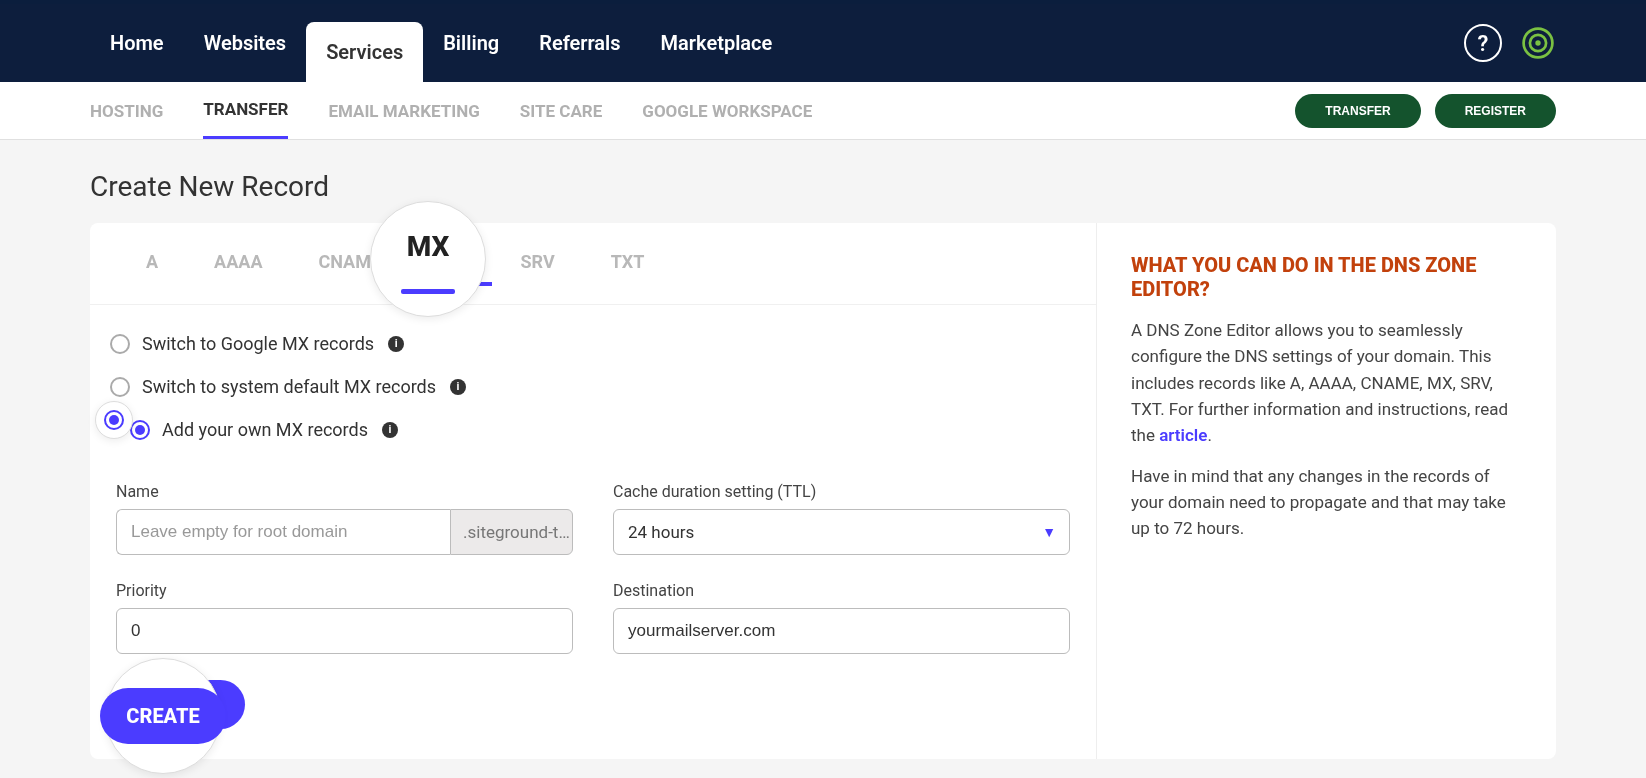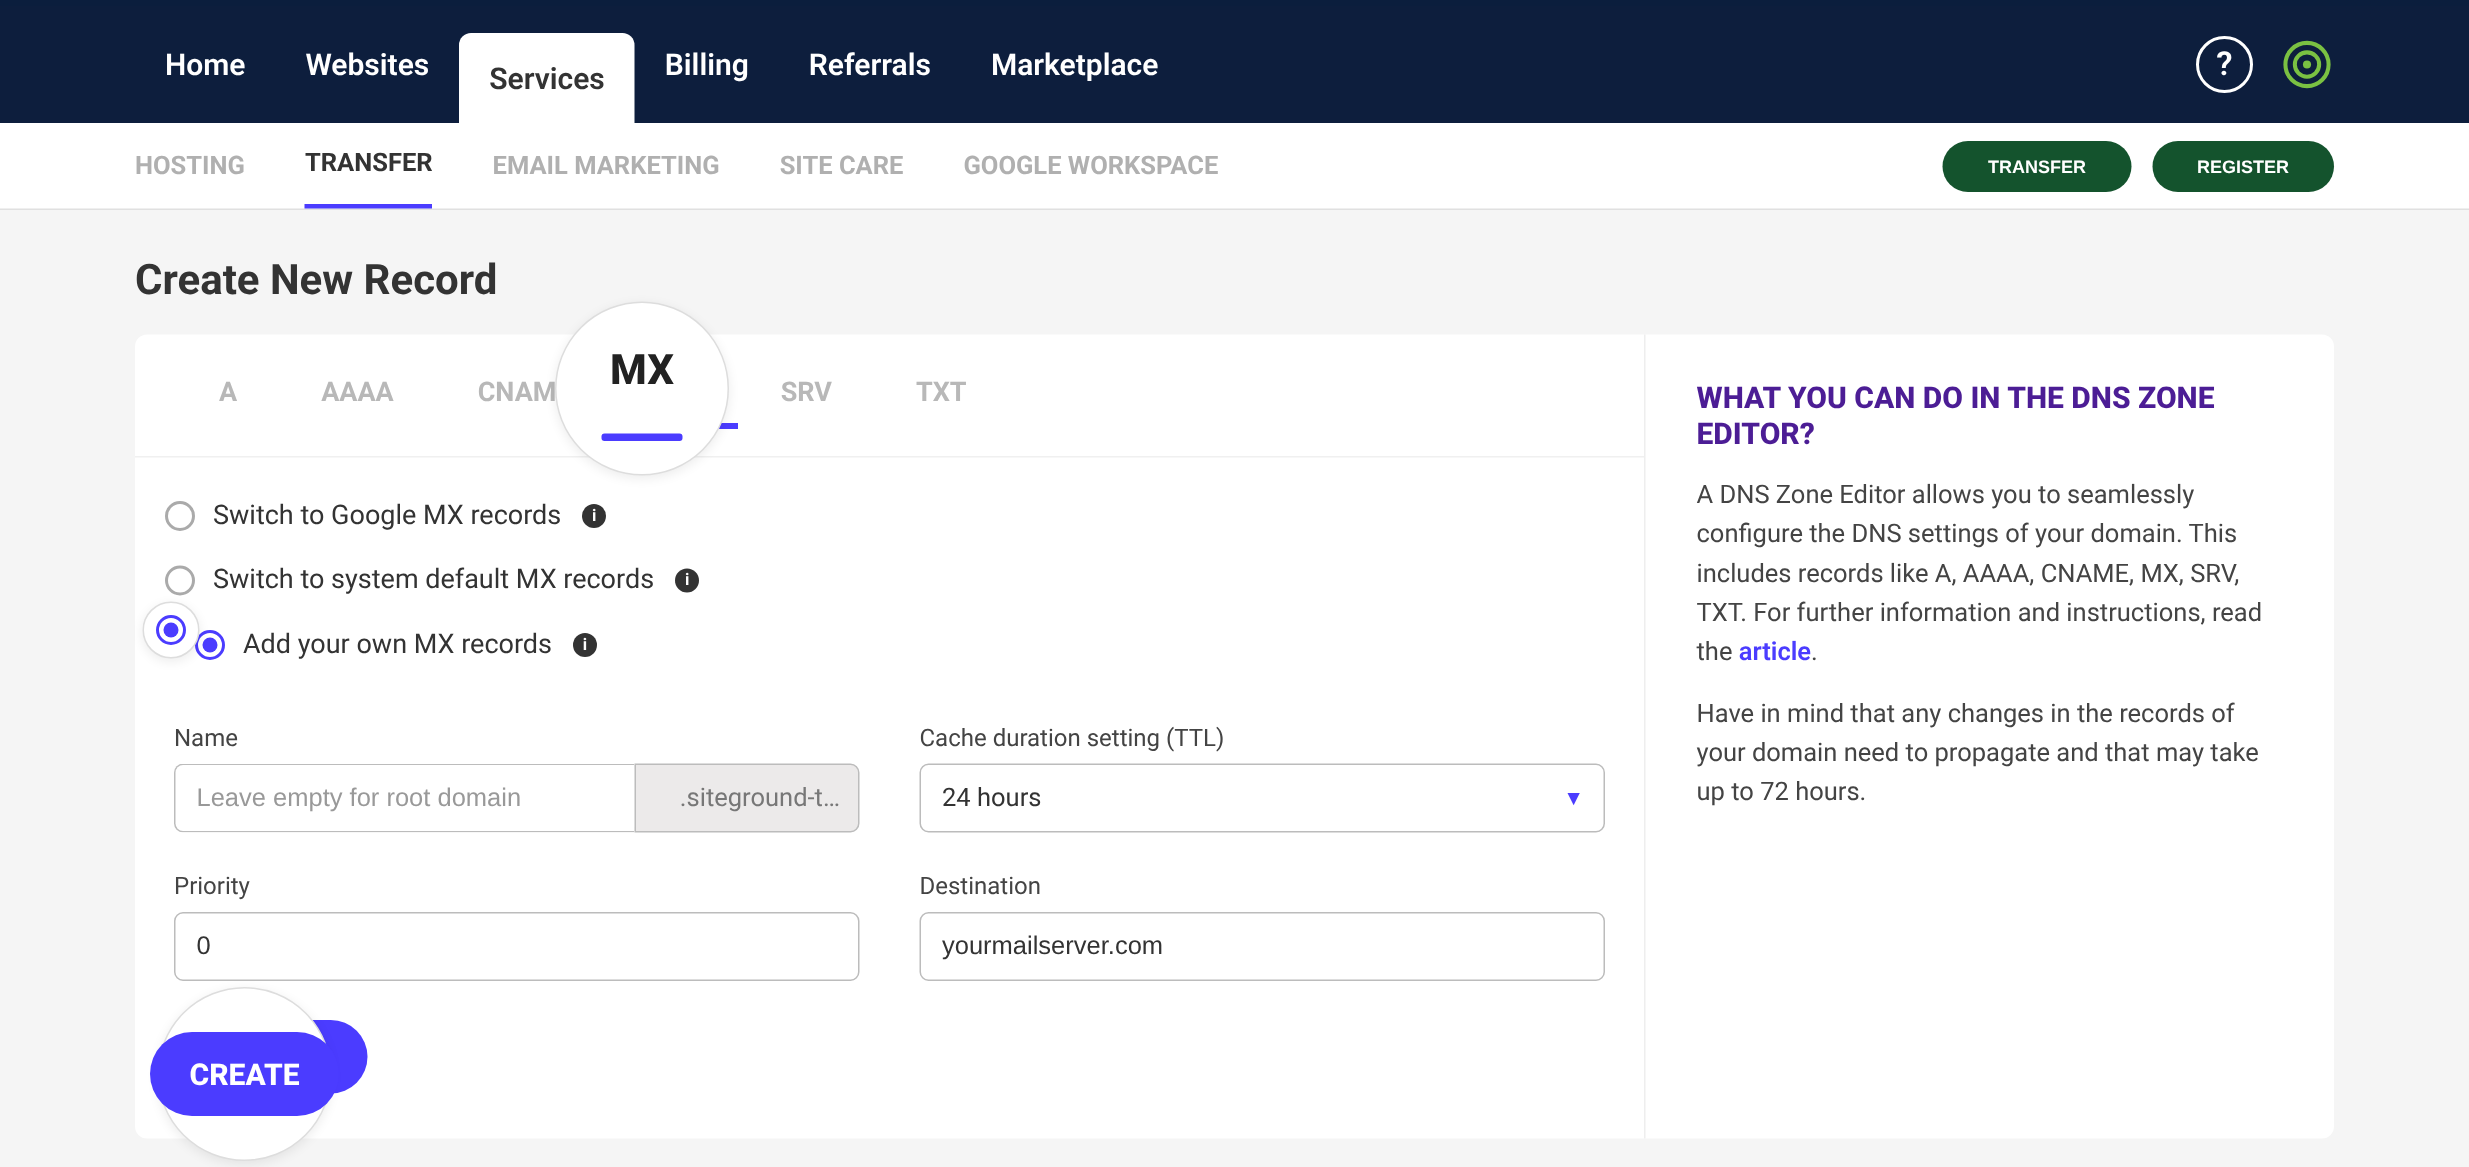--- a/index.html
+++ b/index.html
@@ -23,21 +23,21 @@
   
   .subnav { background: #fff; border-bottom: 1px solid #e0e0e0; display: flex; align-items: center; padding: 0 90px; height: 58px; }
   .subnav-left { display: flex; gap: 40px; align-items: center; height: 100%; }
   .subnav-item { font-size: 17px; font-weight: 700; color: #b0b0b0; cursor: pointer; height: 100%; display: flex; align-items: center; }
   .subnav-item.active { color: #333; border-bottom: 3px solid #4b3cff; }
   .subnav-right { margin-left: auto; display: flex; gap: 14px; }
   .pill-btn { background: #14532d; color: #fff; border: none; border-radius: 999px; padding: 10px 30px; font-size: 12px; font-weight: 700; cursor: pointer; }
   
   
   .page { padding: 30px 90px 60px; }
-  .page-title { font-size: 28px; font-weight: 700; color: #333; margin-bottom: 20px; }
+  .page-title { font-size: 28px; font-weight: 400; color: #333; margin-bottom: 20px; }
   
   .card { background: #fff; border-radius: 8px; display: flex; overflow: visible; }
   .card-left { flex: 1; padding: 0; position: relative; }
   .card-right { width: 460px; border-left: 1px solid #eee; padding: 30px 30px 30px 34px; }
   
   
   .rectabs { display: flex; gap: 0; padding: 20px 28px 18px; border-bottom: 1px solid #f0f0f0; position: relative; }
   .rectab { font-size: 18px; font-weight: 700; color: #b8b8b8; padding: 8px 28px 10px; cursor: pointer; }
   .rectab.active { color: #222; border-bottom: 4px solid #4b3cff; }
   
@@ -60,29 +60,29 @@
   .radio-row .r.on::after { content: ""; width: 10px; height: 10px; background: #4b3cff; border-radius: 50%; }
   .radio-row.selected-row { padding-left: 20px; align-items: center; }
   .info-dot { width: 16px; height: 16px; border-radius: 50%; background: #333; color: #fff; font-size: 11px; font-weight: 700; display: inline-flex; align-items: center; justify-content: center; margin-left: 2px; }
   
   
   .form { padding: 10px 26px 30px; display: grid; grid-template-columns: 1fr 1fr; column-gap: 40px; row-gap: 26px; }
   .field-label { font-size: 16px; color: #444; margin-bottom: 8px; display: block; }
   .name-wrap { display: flex; }
   .txt { width: 100%; border: 1px solid #bcbcbc; border-radius: 6px; padding: 12px 14px; font-size: 17px; color: #333; background: #fff; }
   .txt.name-left { border-radius: 6px 0 0 6px; border-right: none; flex: 1; }
-  .suffix { border: 1px solid #bcbcbc; border-radius: 0 6px 6px 0; background: #eceaea; color: #777; padding: 12px 12px; font-size: 17px; width: 150px; white-space: nowrap; overflow: hidden; text-align: right; }
+  .suffix { border: 1px solid #bcbcbc; border-radius: 0 6px 6px 0; background: #eceaea; color: #777; padding: 12px 12px; font-size: 17px; width: 123px; white-space: nowrap; overflow: hidden; }
   .select { position: relative; }
   .select .txt { cursor: pointer; }
   .select .chev { position: absolute; right: 14px; top: 50%; transform: translateY(-50%); color: #4b3cff; font-size: 14px; pointer-events: none; }
   .create-row { grid-column: 1 / -1; }
   .create-btn { background: #4b3cff; color: #fff; border: none; border-radius: 999px; padding: 14px 28px; font-size: 18px; font-weight: 800; cursor: pointer; }
   
   
-  .side-title { font-size: 20px; font-weight: 800; color: #4c1d95; margin-bottom: 16px; }
+  .side-title { font-size: 20px; font-weight: 800; color: #c2410c; margin-bottom: 16px; }
   .side-p { font-size: 17px; line-height: 1.55; color: #444; margin-bottom: 14px; }
   .side-p a { color: #4b3cff; text-decoration: none; font-weight: 600; }
   
   ::placeholder { color: #999; }
 </style>
 </head>
 <body>
 
 <div class="topstrip"></div>
 

